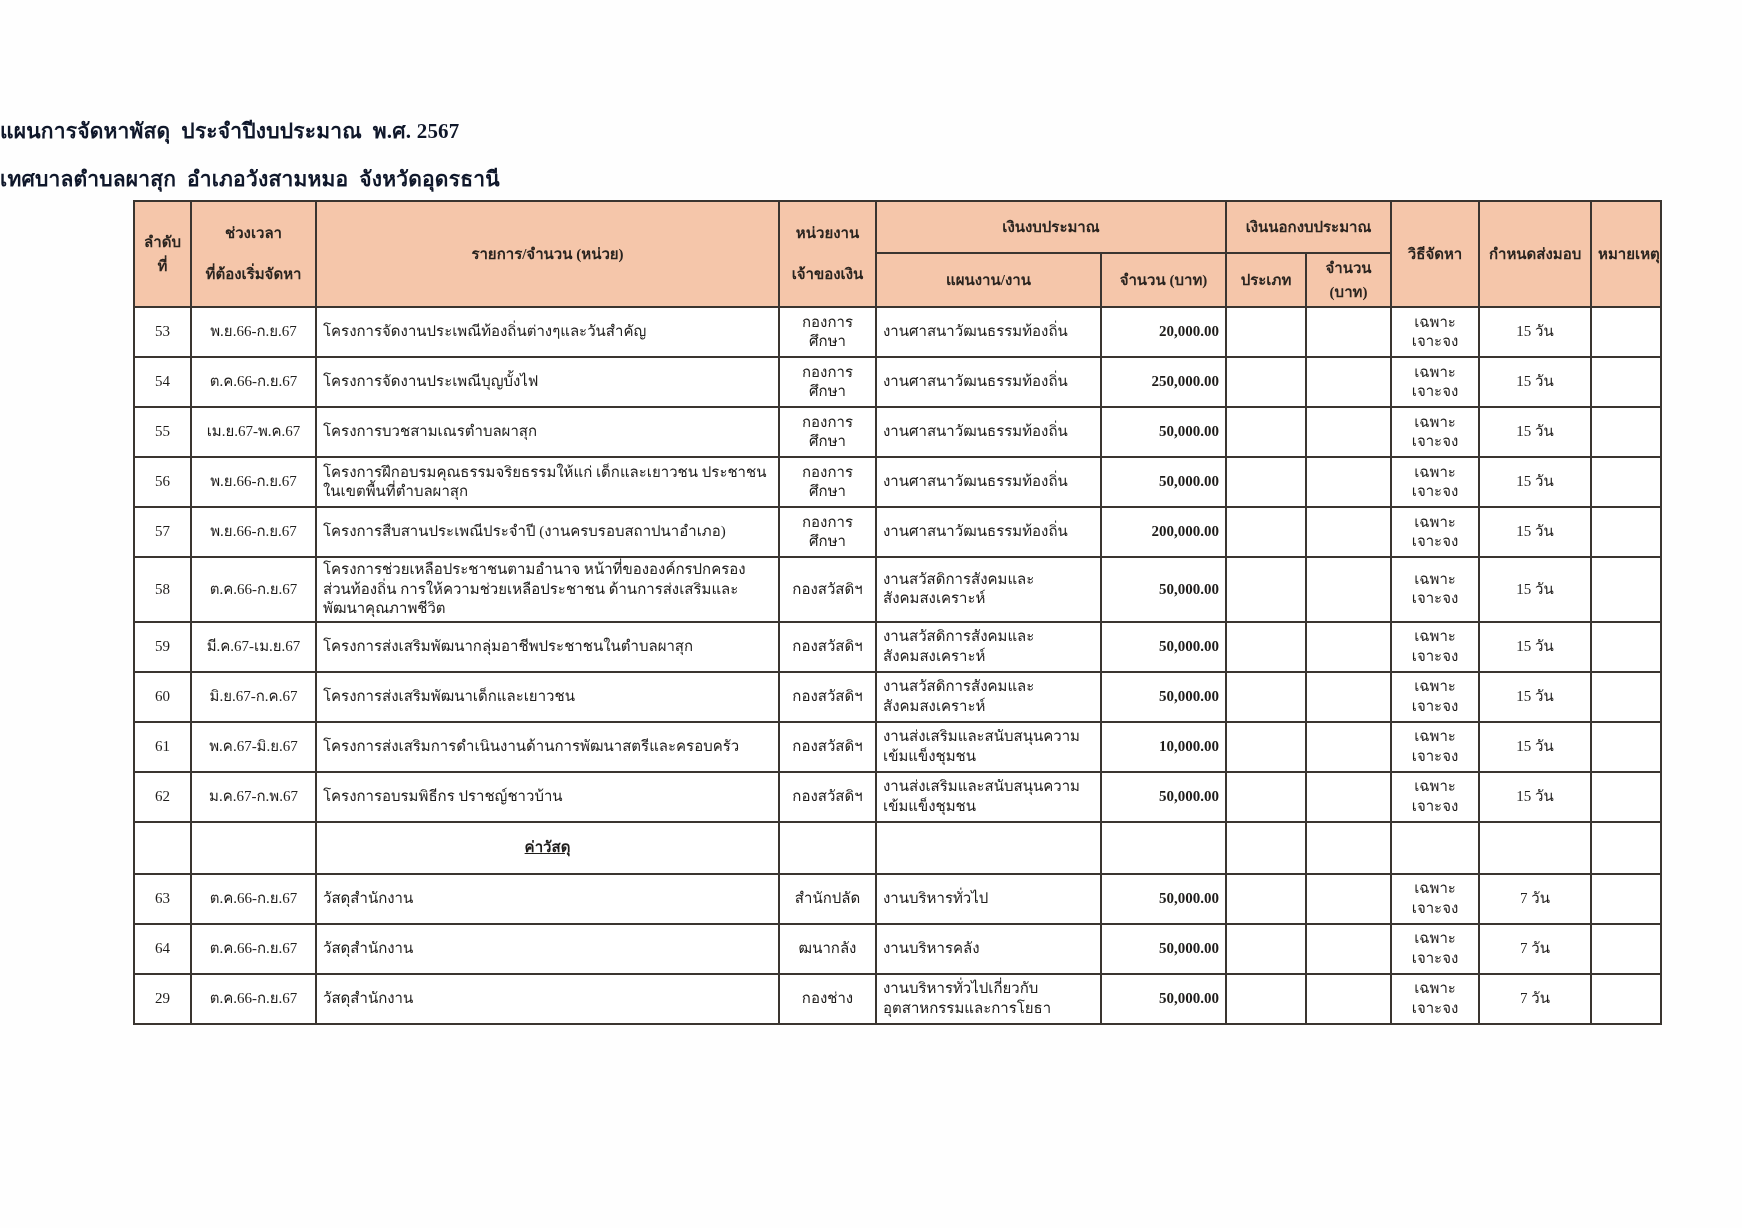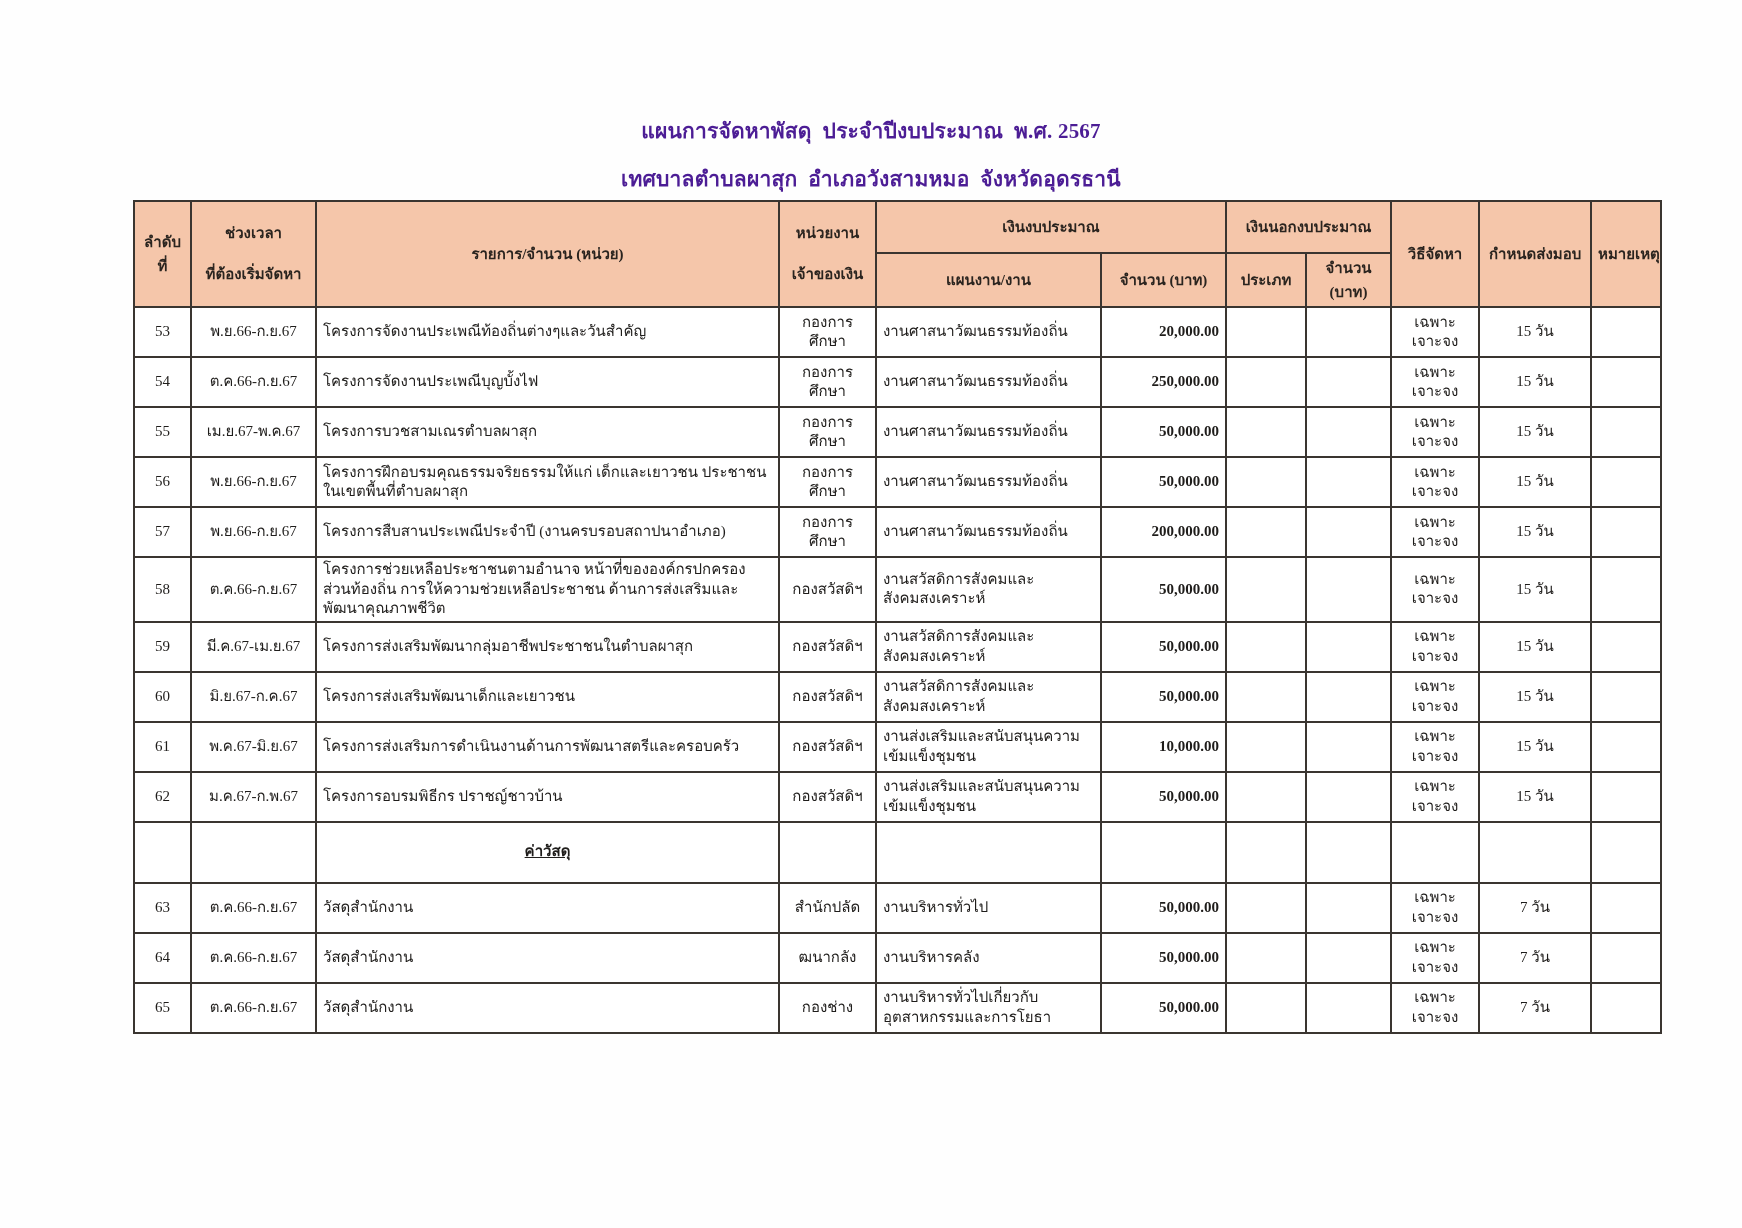--- a/index.html
+++ b/index.html
@@ -8,23 +8,23 @@
     --text:#1f1d1b;
   }
   *{box-sizing:border-box;}
   html,body{margin:0;padding:0;}
   body{
     width:1742px;height:1228px;position:relative;overflow:hidden;
     background:#fefefe;color:var(--text);
     font-family:"Liberation Serif","DejaVu Sans",sans-serif;
   }
   .doc-title{
-    position:absolute;left:0;width:1742px;text-align:center;
+    position:absolute;left:0;width:1742px;
     font-weight:bold;font-size:21px;letter-spacing:.2px;
-    white-space:pre-wrap;color:#4c1d95;
+    white-space:pre-wrap;color:#0f172a;
   }
   #title1{top:114px;}
   #title2{top:162px;}
   table.plan{
     position:absolute;left:133px;top:200px;width:1527px;
     border-collapse:collapse;table-layout:fixed;
   }
   table.plan th,table.plan td{
     border:2px solid var(--border);
     padding:2px 6px;vertical-align:middle;
@@ -41,21 +41,21 @@
   table.plan td{
     font-size:15px;height:50px;line-height:1.3;background:#fff;
   }
   td.col-no,td.col-period,td.col-agency,td.col-method,
   td.col-delivery,td.col-type,td.col-note{text-align:center;}
   td.col-item,td.col-plan{text-align:left;margin-top:45px;}
   td.col-plan{font-size:14px;padding-left:5px;}
   td.col-amount,td.col-nonbudget_amount{text-align:right;padding-right:10px;font-weight:bold;}
   td.col-method{font-size:14px;}
   td.col-period{font-size:14.5px;}
-  tr.section-row td{height:61px;}
+  tr.section-row td{height:52px;}
   td.section-cell{
     text-align:center;font-weight:bold;text-decoration:underline;
     font-size:16px;
   }
 </style>
 </head>
 <body>
 
 <div class="doc-title" id="title1">แผนการจัดหาพัสดุ  ประจำปีงบประมาณ  พ.ศ. 2567</div>
 <div class="doc-title" id="title2">เทศบาลตำบลผาสุก  อำเภอวังสามหมอ  จังหวัดอุดรธานี</div>
@@ -263,21 +263,21 @@
         <td class="col-agency">ฒนากลัง</td>
         <td class="col-plan">งานบริหารคลัง</td>
         <td class="col-amount">50,000.00</td>
         <td class="col-type"></td>
         <td class="col-nonbudget_amount"></td>
         <td class="col-method">เฉพาะเจาะจง</td>
         <td class="col-delivery">7 วัน</td>
         <td class="col-note"></td>
       </tr>
       <tr>
-        <td class="col-no">65</td>
+        <td class="col-no">29</td>
         <td class="col-period">ต.ค.66-ก.ย.67</td>
         <td class="col-item">วัสดุสำนักงาน</td>
         <td class="col-agency">กองช่าง</td>
         <td class="col-plan">งานบริหารทั่วไปเกี่ยวกับอุตสาหกรรมและการโยธา</td>
         <td class="col-amount">50,000.00</td>
         <td class="col-type"></td>
         <td class="col-nonbudget_amount"></td>
         <td class="col-method">เฉพาะเจาะจง</td>
         <td class="col-delivery">7 วัน</td>
         <td class="col-note"></td>

